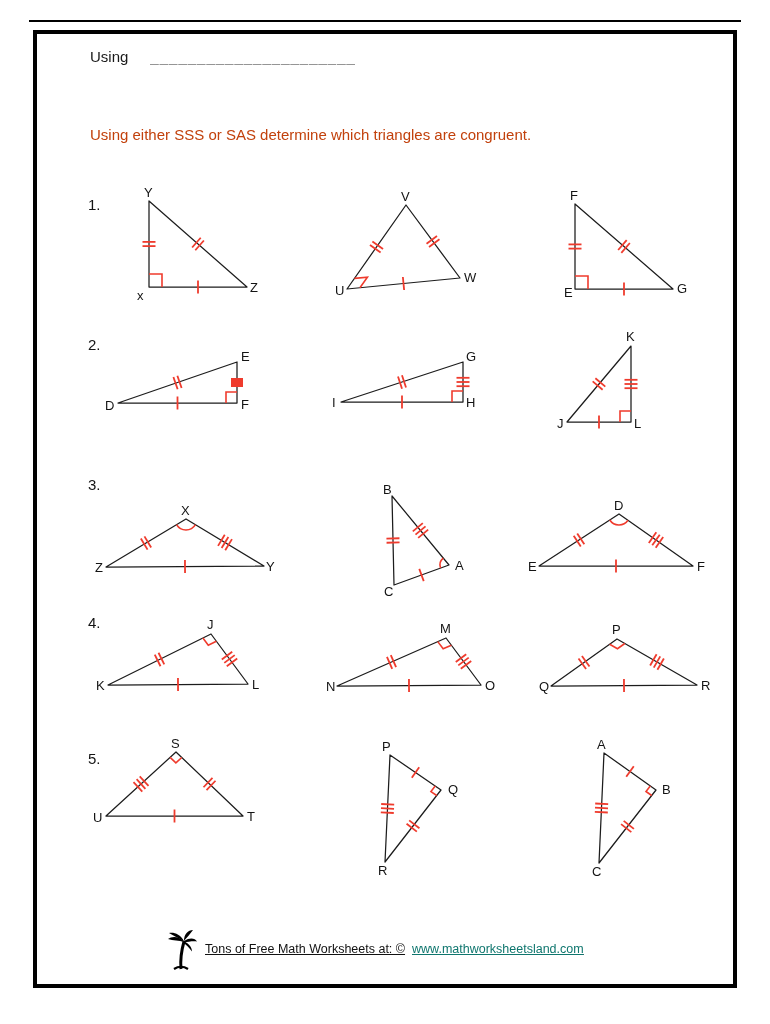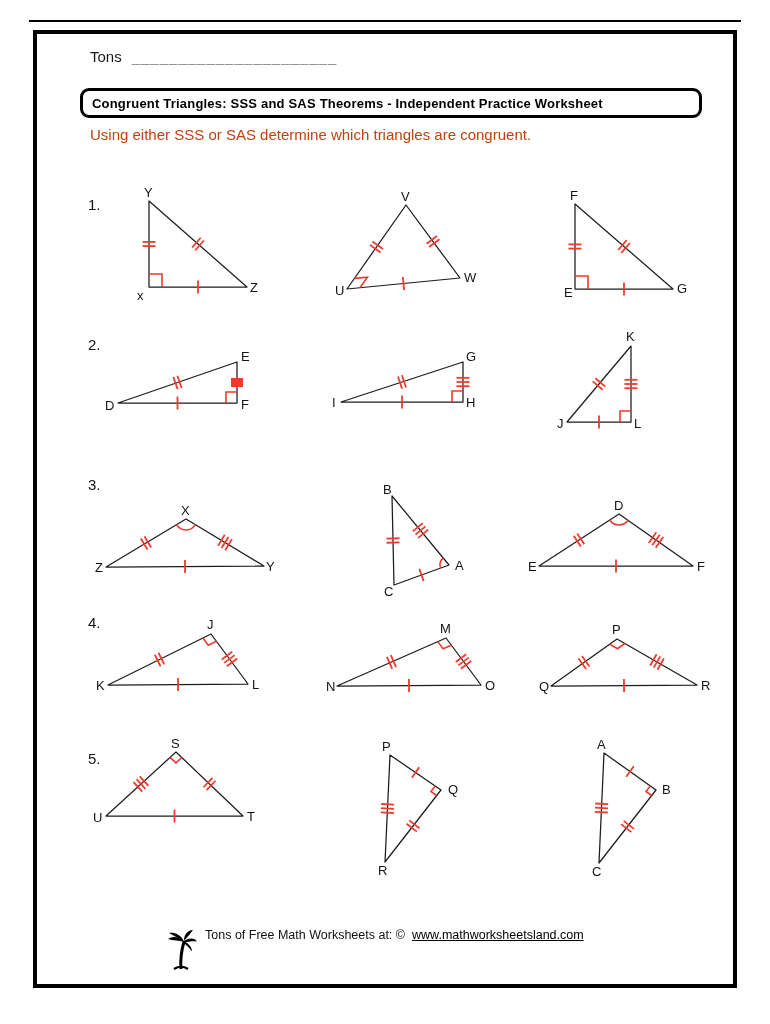--- a/index.html
+++ b/index.html
@@ -5,46 +5,43 @@
   html,body{margin:0;padding:0;}
   body{width:770px;height:1024px;background:#ffffff;position:relative;
        font-family:"Liberation Sans",sans-serif;overflow:hidden;}
   .sheet{position:absolute;inset:0;}
   .topline{position:absolute;left:29px;top:20px;width:712px;height:2px;background:#000;}
   .frame{position:absolute;left:33px;top:30px;width:704px;height:958px;
          border:4px solid #000;box-sizing:border-box;}
   .header-field{position:absolute;font-size:15px;color:#1a1a1a;white-space:nowrap;}
   #name-field{left:90px;top:48px;}
   #date-field{left:420px;top:48px;}
-  .blank{color:#8f8f8f;letter-spacing:1px;margin-left:10px;}
+  .blank{color:#8f8f8f;letter-spacing:1px;margin-left:22px;}
   .title-box{position:absolute;left:80px;top:88px;width:622px;box-sizing:border-box;
              border:3px solid #000;border-radius:9px;padding:5px 9px 4px 9px;
              font-size:13px;font-weight:bold;color:#000;letter-spacing:.2px;}
   .instruction{position:absolute;left:90px;top:126px;font-size:15px;color:#c2410c;}
   #figures{position:absolute;left:0;top:0;}
   #figures text{font-family:"Liberation Sans",sans-serif;font-size:13px;fill:#141414;}
   .problem-number{position:absolute;font-size:15px;color:#141414;}
-  .footer{position:absolute;left:164px;top:928px;display:flex;align-items:flex-start;
-          gap:7px;font-size:12.5px;color:#111;white-space:nowrap;}
-  .footer a{color:#000000;text-decoration:underline;}
+  .footer{position:absolute;left:164px;top:928px;display:flex;align-items:center;
+          gap:7px;font-size:12.5px;color:#111;white-space:nowrap;text-decoration:underline;}
+  .footer a{color:#0f766e;text-decoration:underline;}
 </style>
 </head>
 <body>
 
 <div class="sheet" id="sheet">
   <div class="topline"></div>
   <div class="frame"></div>
 
   <div class="header-field" id="name-field">
-    <span>Tons</span><span class="blank">______________________</span>
+    <span>Using</span><span class="blank">______________________</span>
   </div>
 
-  <div class="title-box">
-    <span>Congruent Triangles: SSS and SAS Theorems - Independent Practice Worksheet</span>
-  </div>
 
   <div class="instruction">Using either SSS or SAS determine which triangles are congruent.</div>
 
   <svg id="figures" width="770" height="1024" viewBox="0 0 770 1024">
       <g>
         <polygon points="149,201 149,287 247,287" fill="none" stroke="#1c1c1c" stroke-width="1.25" stroke-linejoin="round"></polygon>
         <text x="144" y="197">Y</text>
         <text x="137" y="300">x</text>
         <text x="250" y="292">Z</text>
         <line x1="155.5" y1="241.9" x2="142.5" y2="241.9" stroke="#ef3b2d" stroke-width="1.8"></line>

